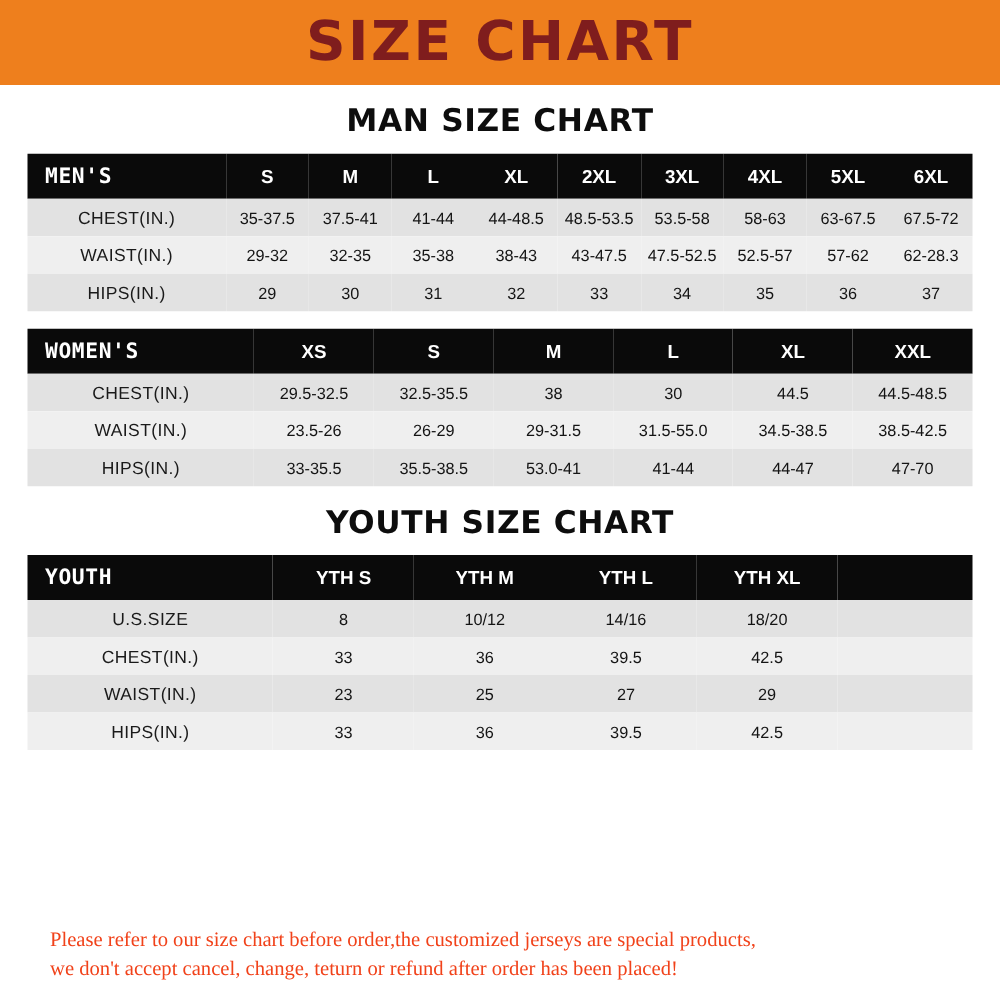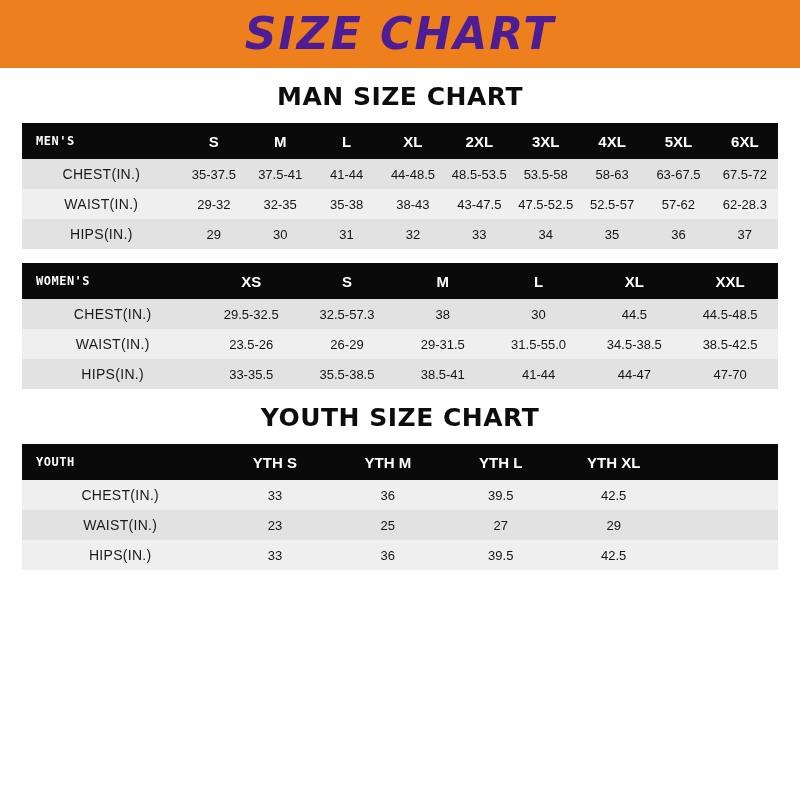--- a/index.html
+++ b/index.html
@@ -27,23 +27,22 @@
     display: flex;
     align-items: center;
     justify-content: center;
     flex: 0 0 auto;
   }
   .banner-title {
     font-family: "DejaVu Sans", sans-serif;
     font-weight: bold;
     font-size: 44px;
     letter-spacing: 2px;
-    color: #4c1d95;
+    color: #7f1d1d;
     line-height: 1;
-    font-style: italic;
   }
   .content {
     flex: 1 1 auto;
     padding: 0 22px;
     box-sizing: border-box;
     display: flex;
     flex-direction: column;
   }
   .section {
     margin-top: 14px;
@@ -73,21 +72,21 @@
   table.chart thead th {
     color: #ffffff;
     height: 34px;
     font-size: 15px;
     font-weight: bold;
   }
   table.chart thead th.rowhead {
     text-align: left;
     padding-left: 14px;
     font-family: "DejaVu Sans Mono", monospace;
-    font-size: 12px;
+    font-size: 17px;
     letter-spacing: 0.5px;
   }
   table.chart tbody td {
     height: 28px;
     font-size: 13px;
     color: #141414;
   }
   table.chart tbody td.rowhead {
     font-size: 14px;
     letter-spacing: 0.3px;
@@ -188,40 +187,40 @@
             <th>M</th>
             <th>L</th>
             <th>XL</th>
             <th>XXL</th>
           </tr>
         </thead>
         <tbody>
           <tr class="light">
             <td class="rowhead">CHEST(IN.)</td>
             <td>29.5-32.5</td>
-            <td>32.5-57.3</td>
+            <td>32.5-35.5</td>
             <td>38</td>
             <td>30</td>
             <td>44.5</td>
             <td>44.5-48.5</td>
           </tr>
           <tr class="lighter">
             <td class="rowhead">WAIST(IN.)</td>
             <td>23.5-26</td>
             <td>26-29</td>
             <td>29-31.5</td>
             <td>31.5-55.0</td>
             <td>34.5-38.5</td>
             <td>38.5-42.5</td>
           </tr>
           <tr class="light">
             <td class="rowhead">HIPS(IN.)</td>
             <td>33-35.5</td>
             <td>35.5-38.5</td>
-            <td>38.5-41</td>
+            <td>53.0-41</td>
             <td>41-44</td>
             <td>44-47</td>
             <td>47-70</td>
           </tr>
         </tbody>
       </table>
     </div>
 
     <div class="section">
       <div class="section-title">YOUTH SIZE CHART</div>
@@ -230,20 +229,28 @@
           <tr>
             <th class="rowhead" style="width:24%">YOUTH</th>
             <th>YTH S</th>
             <th>YTH M</th>
             <th>YTH L</th>
             <th>YTH XL</th>
             <th style="width:14%"></th>
           </tr>
         </thead>
         <tbody>
+          <tr class="light">
+            <td class="rowhead">U.S.SIZE</td>
+            <td>8</td>
+            <td>10/12</td>
+            <td>14/16</td>
+            <td>18/20</td>
+            <td></td>
+          </tr>
           <tr class="lighter">
             <td class="rowhead">CHEST(IN.)</td>
             <td>33</td>
             <td>36</td>
             <td>39.5</td>
             <td>42.5</td>
             <td></td>
           </tr>
           <tr class="light">
             <td class="rowhead">WAIST(IN.)</td>
@@ -258,15 +265,19 @@
             <td>33</td>
             <td>36</td>
             <td>39.5</td>
             <td>42.5</td>
             <td></td>
           </tr>
         </tbody>
       </table>
     </div>
 
+    <div class="footer-note">
+      <span class="line">Please refer to our size chart before order,the customized jerseys are special products,</span>
+      <span class="line">we don't accept cancel, change, teturn or refund after order has been placed!</span>
+    </div>
 
   </div>
 </div>
 
 </body></html>

